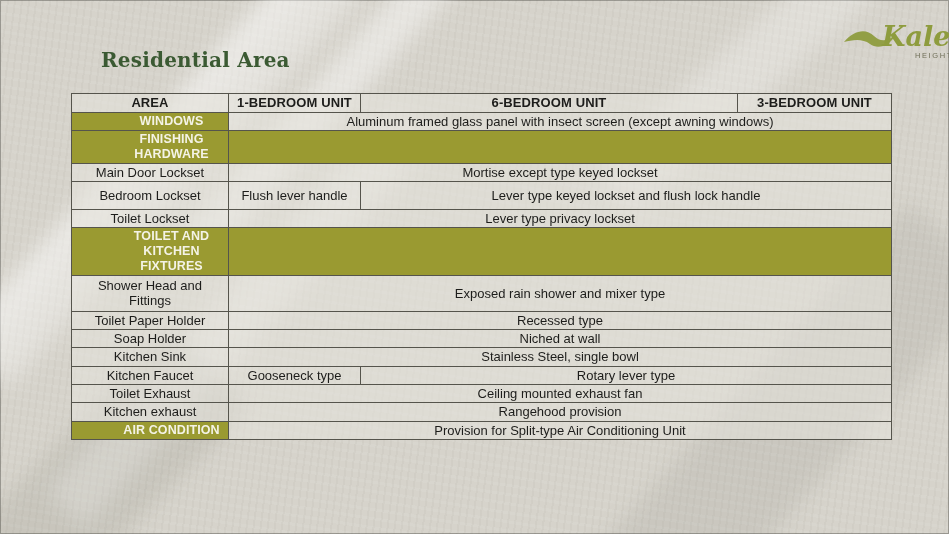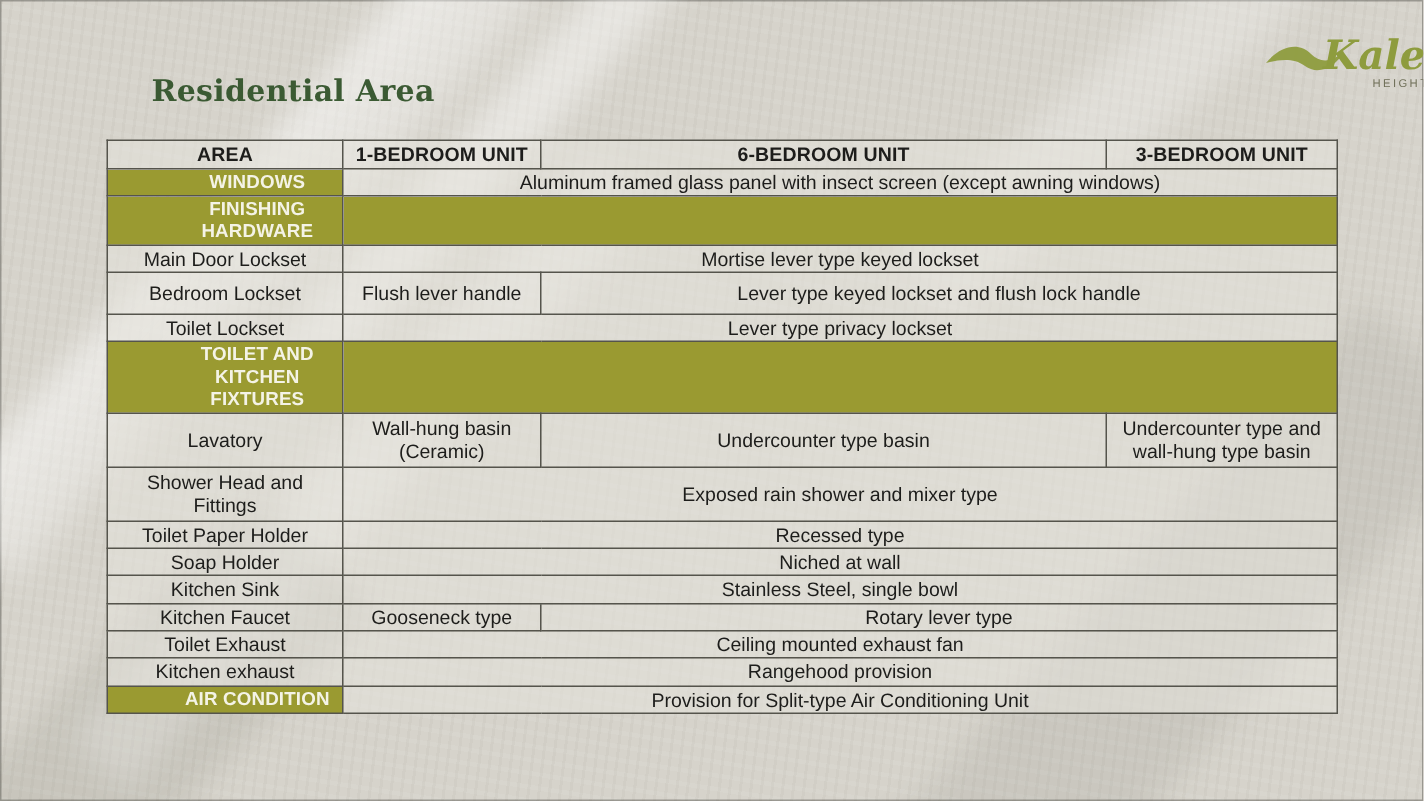--- a/index.html
+++ b/index.html
@@ -117,46 +117,40 @@
       <td colspan="3">Aluminum framed glass panel with insect screen (except awning windows)</td>
     </tr>
 
     <tr>
       <td class="olive">FINISHING HARDWARE</td>
       <td class="olive" colspan="3"></td>
     </tr>
 
     <tr>
       <td>Main Door Lockset</td>
-      <td colspan="3">Mortise lever type keyed lockset</td>
+      <td colspan="3">Mortise except type keyed lockset</td>
     </tr>
 
     <tr class="rh28">
       <td>Bedroom Lockset</td>
       <td>Flush lever handle</td>
       <td colspan="2">Lever type keyed lockset and flush lock handle</td>
     </tr>
 
     <tr>
       <td>Toilet Lockset</td>
       <td colspan="3">Lever type privacy lockset</td>
     </tr>
 
     <tr class="rh35">
       <td class="olive">TOILET AND KITCHEN FIXTURES</td>
       <td class="olive" colspan="3"></td>
     </tr>
 
 
-    <tr class="rh36">
-      <td>Lavatory</td>
-      <td>Wall-hung basin (Ceramic)</td>
-      <td>Undercounter type basin</td>
-      <td>Undercounter type and wall-hung type basin</td>
-    </tr>
 
     <tr class="rh36">
       <td>Shower Head and Fittings</td>
       <td colspan="3">Exposed rain shower and mixer type</td>
     </tr>
 
     <tr>
       <td>Toilet Paper Holder</td>
       <td colspan="3">Recessed type</td>
     </tr>

